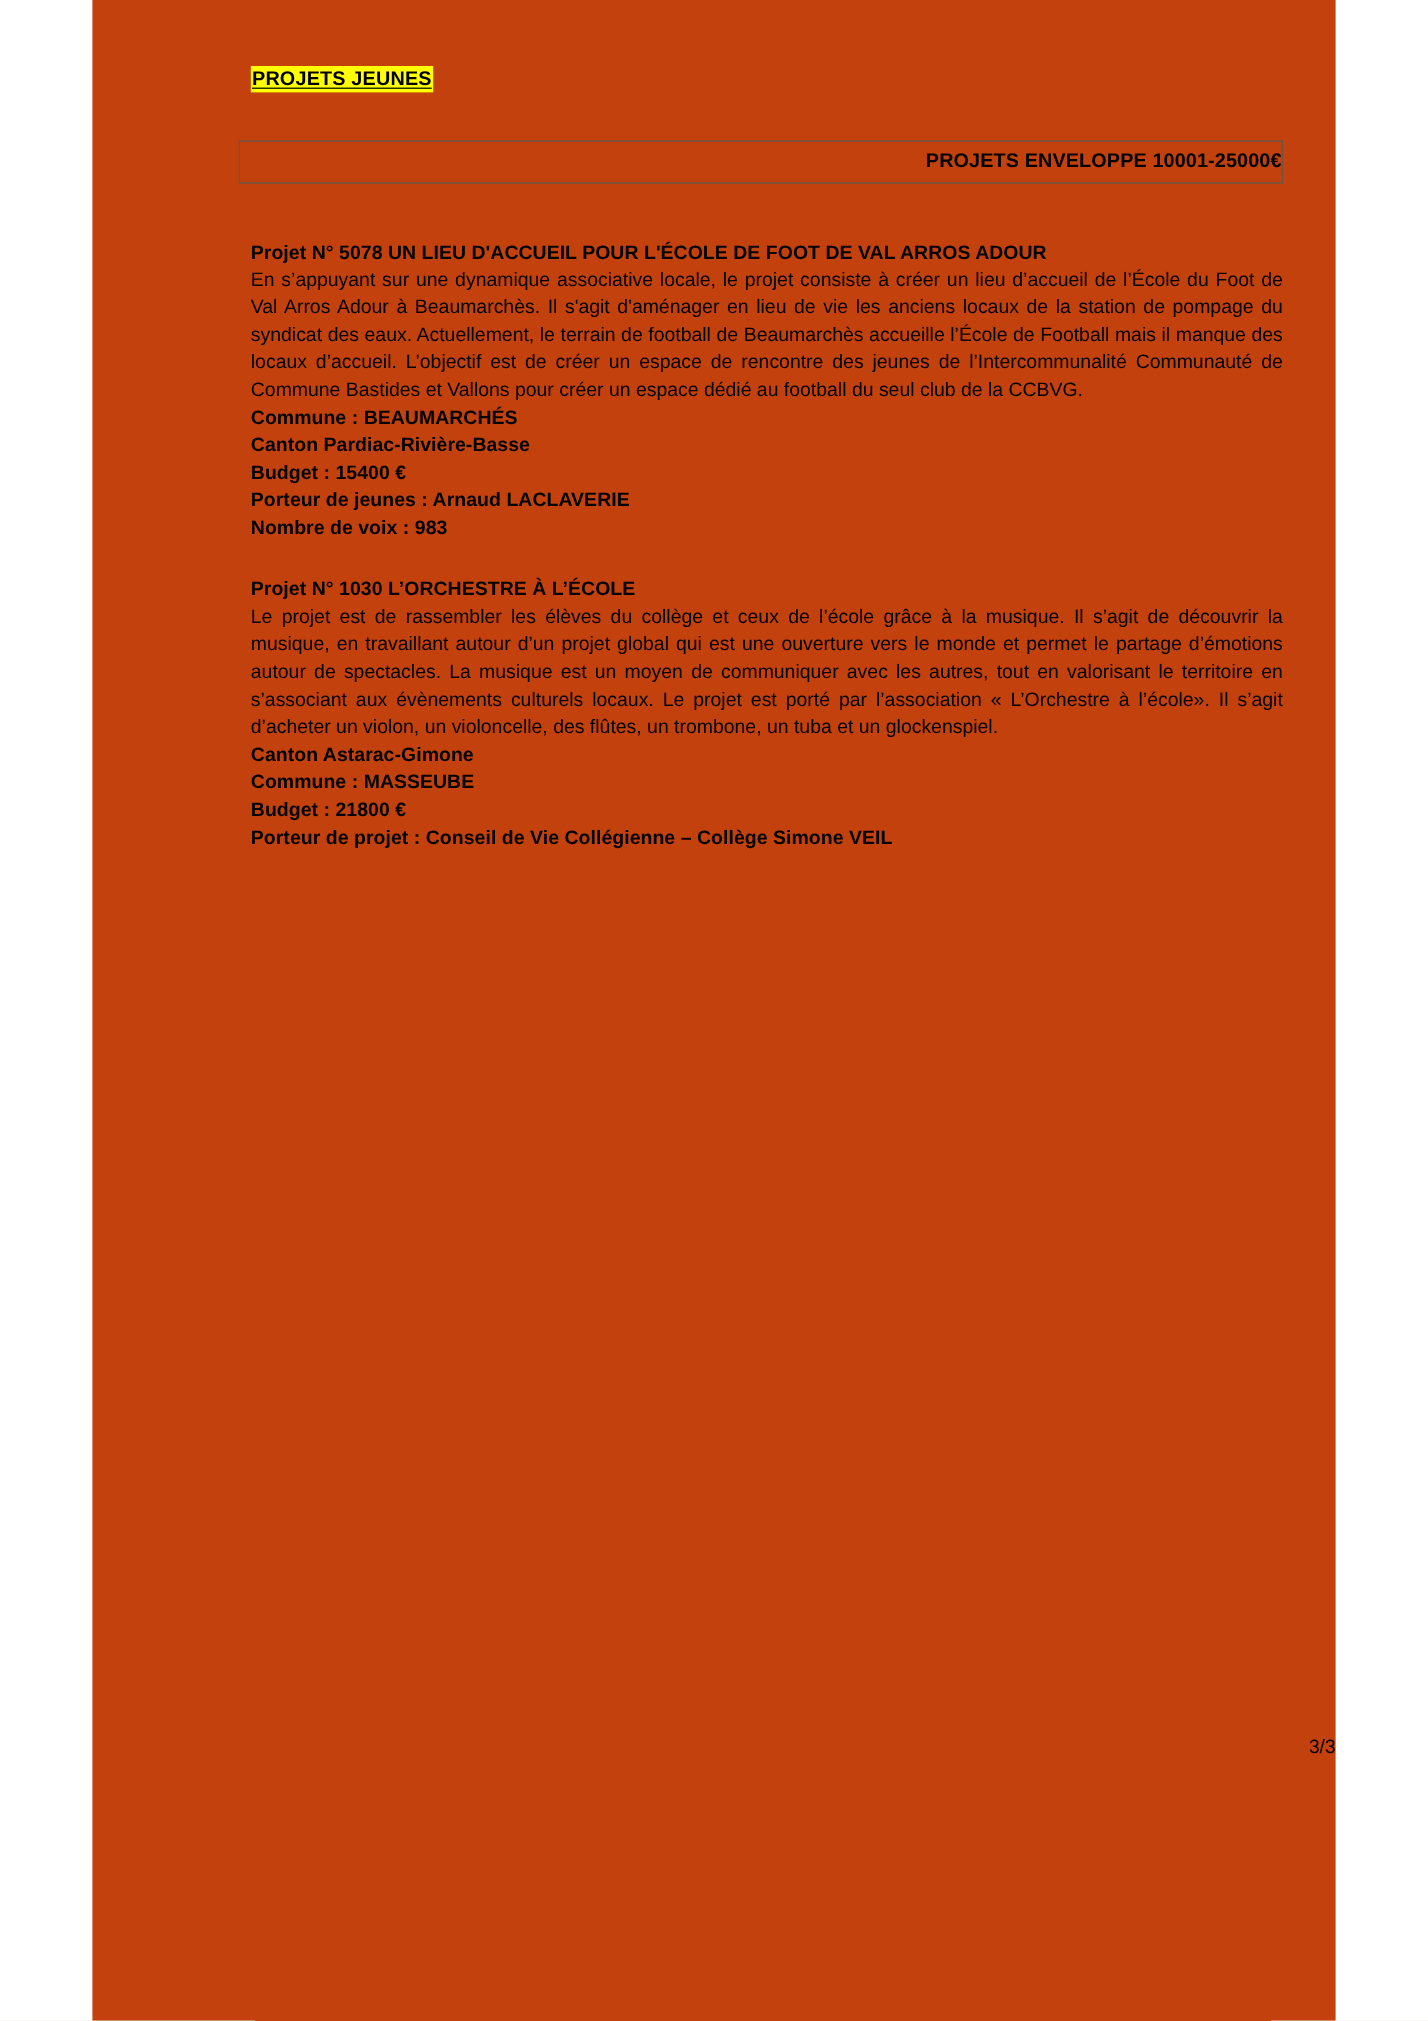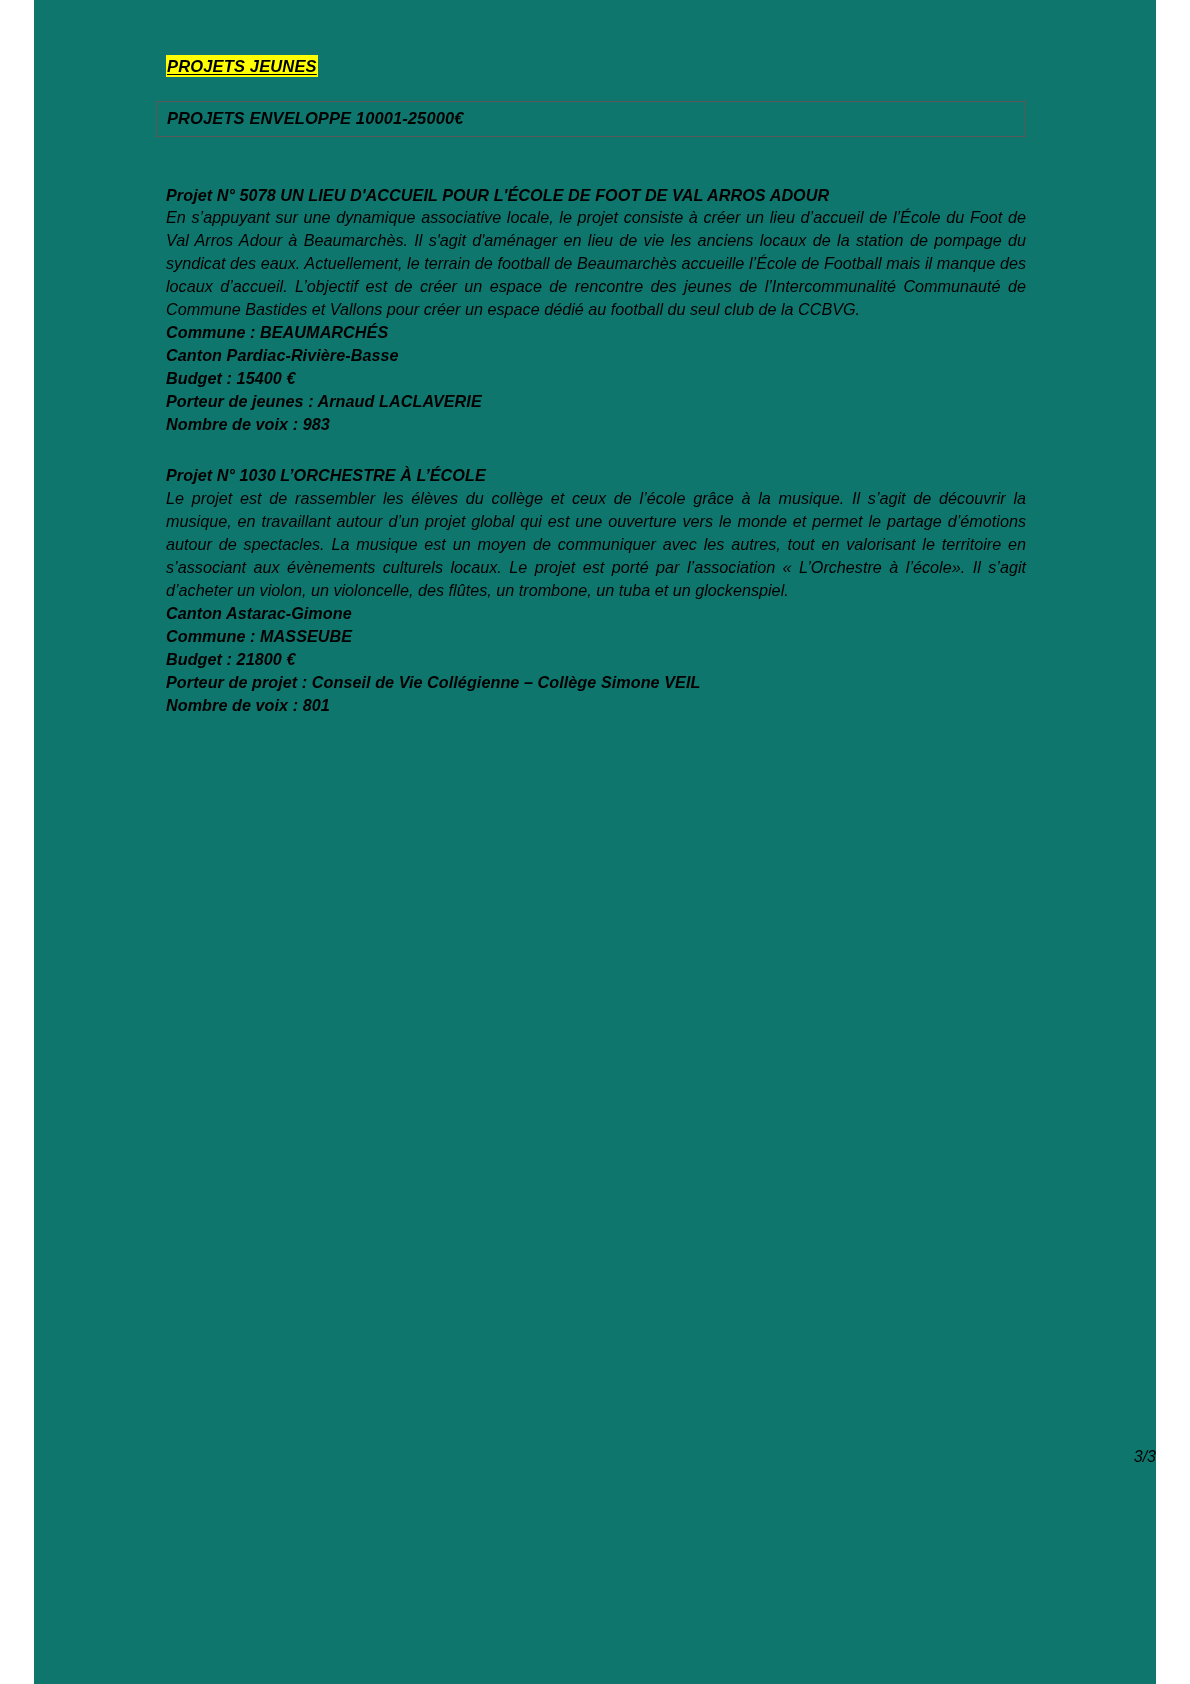--- a/index.html
+++ b/index.html
@@ -6,27 +6,26 @@
     margin: 0;
     padding: 0;
     background: #ffffff;
   }
   body {
     font-family: "Liberation Sans", sans-serif;
     color: #000000;
   }
   .page {
     position: relative;
-    width: 1122px;
+    width: 1036px;
     height: 1684px;
     margin: 0 auto;
-    background: #0f766e;
+    background: #c2410c;
     box-sizing: border-box;
     overflow: hidden;
-    font-style: italic;
   }
   .content {
     position: absolute;
     left: 132px;
     top: 0;
     width: 860px;
   }
 
   
   .doc-title-wrap {
@@ -39,26 +38,27 @@
     font-weight: bold;
     font-size: 16.5px;
     letter-spacing: 0.15px;
     text-decoration: underline;
     text-underline-offset: 2px;
     padding: 3px 1px 2px 1px;
   }
 
   
   .envelope-box {
-    margin-top: 24px;
+    margin-top: 40px;
     margin-left: -10px;
     width: 870px;
     border: 1.5px solid #595959;
     box-sizing: border-box;
     padding: 7px 0 8px 10px;
+    text-align: right;
   }
   .envelope-box .envelope-label {
     font-weight: bold;
     font-size: 16.5px;
     letter-spacing: 0.1px;
   }
 
   
   .project {
     margin-top: 47px;
@@ -124,19 +124,18 @@
 
     <div class="spacer-block"></div>
 
     <div class="project" style="margin-top:0;">
       <div class="project-title">Projet N° 1030  L’ORCHESTRE À L’ÉCOLE</div>
       <p class="project-desc">Le projet est de rassembler les élèves du collège et ceux de l’école grâce à la musique. Il s’agit de découvrir la musique, en travaillant autour d’un projet global qui est une ouverture vers le monde et permet le partage d’émotions autour de spectacles. La musique est un moyen de communiquer avec les autres, tout en valorisant le territoire en s’associant aux évènements culturels locaux. Le projet est porté par l’association « L’Orchestre à l’école». Il s’agit d’acheter un violon, un violoncelle, des flûtes, un trombone, un tuba et un glockenspiel.</p>
       <div class="meta-line">Canton Astarac-Gimone</div>
       <div class="meta-line">Commune : MASSEUBE</div>
       <div class="meta-line">Budget : 21800 €</div>
       <div class="meta-line">Porteur de projet : Conseil de Vie Collégienne – Collège Simone VEIL</div>
-      <div class="meta-line">Nombre de voix : 801</div>
     </div>
 
   </div>
 
   <div class="page-footer">3/3</div>
 </div>
 
 </body></html>

